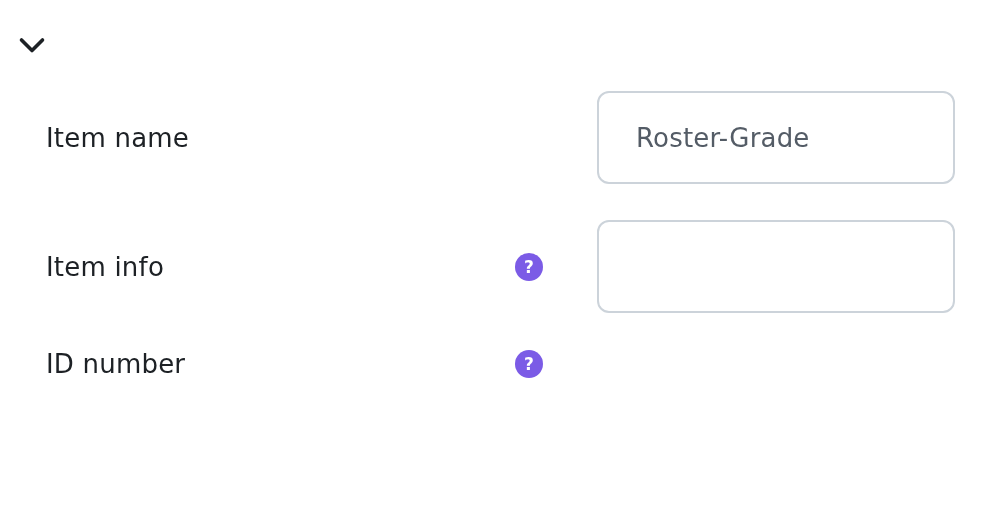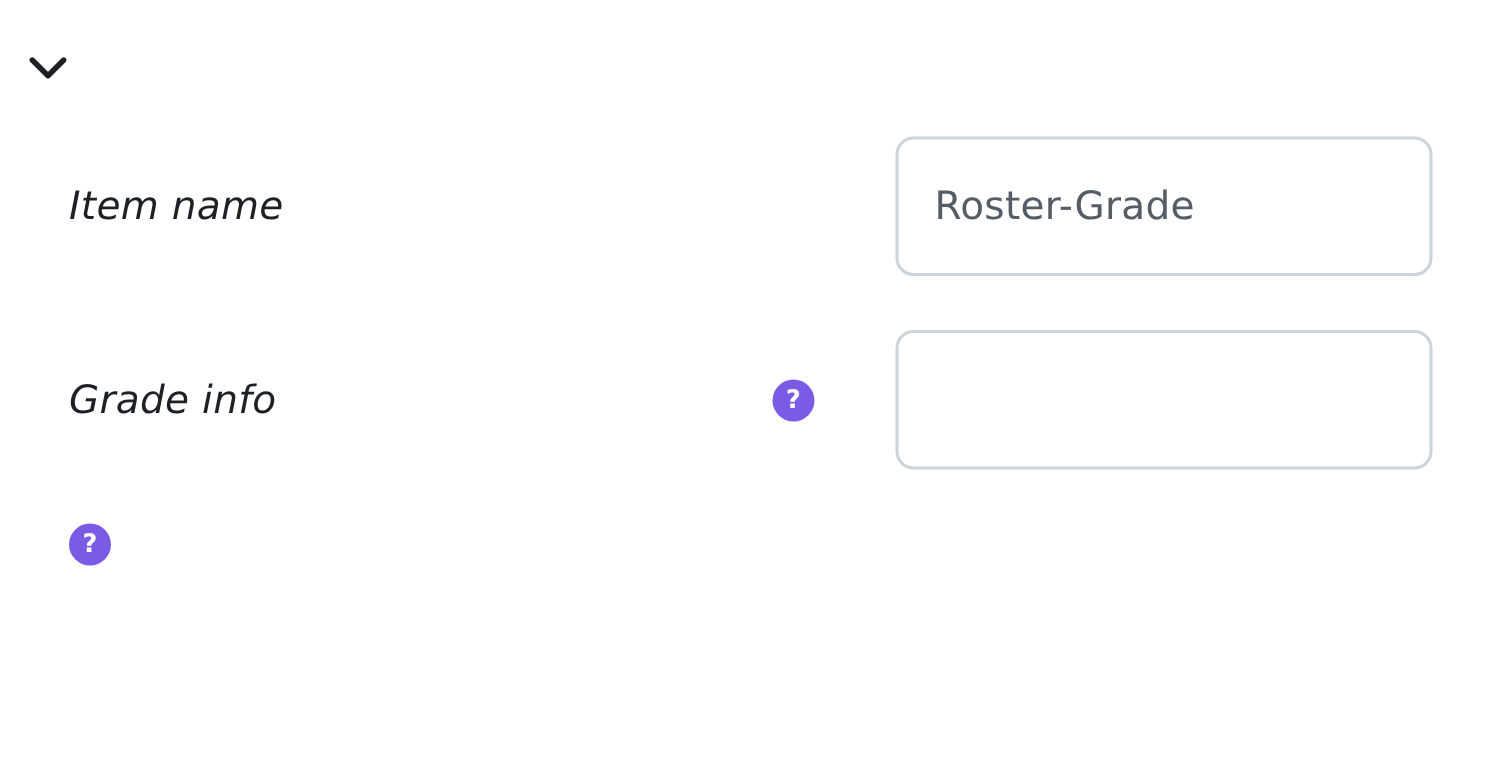--- a/index.html
+++ b/index.html
@@ -39,21 +39,20 @@
     padding-left: 46px;
     padding-right: 54px;
     display: flex;
     align-items: center;
     justify-content: space-between;
   }
   .field-label {
     font-size: 26px;
     color: #1d2125;
     letter-spacing: 0.2px;
-    font-style: italic;
   }
   .help-icon {
     width: 28px; height: 28px;
     border-radius: 50%;
     background: #7b5be6;
     color: #ffffff;
     display: flex;
     align-items: center;
     justify-content: center;
     font-size: 17px;
@@ -61,21 +60,21 @@
     cursor: pointer;
     flex: 0 0 28px;
     user-select: none;
   }
   .text-input {
     width: 358px;
     height: 93px;
     border: 2px solid #ccd3da;
     border-radius: 12px;
     background: #ffffff;
-    padding: 0 20px 0 24px;
+    padding: 0 20px 0 37px;
     font-family: "DejaVu Sans", "Liberation Sans", sans-serif;
     font-size: 26px;
     color: #545c66;
     letter-spacing: 0.2px;
     outline: none;
   }
 </style>
 </head>
 <body>
 
@@ -93,25 +92,26 @@
 
   <div class="form-row">
     <div class="label-cell">
       <label class="field-label">Item name</label>
     </div>
     <input class="text-input" type="text" value="Roster-Grade" style="">
   </div>
 
   <div class="form-row">
     <div class="label-cell">
-      <label class="field-label">Grade info</label>
+      <label class="field-label">Item info</label>
       <span class="help-icon">?</span>
     </div>
     <input class="text-input" type="text" value="" style="">
   </div>
 
   <div class="form-row">
     <div class="label-cell">
+      <label class="field-label">ID number</label>
       <span class="help-icon">?</span>
     </div>
   </div>
 
 </div>
 
 </body></html>

